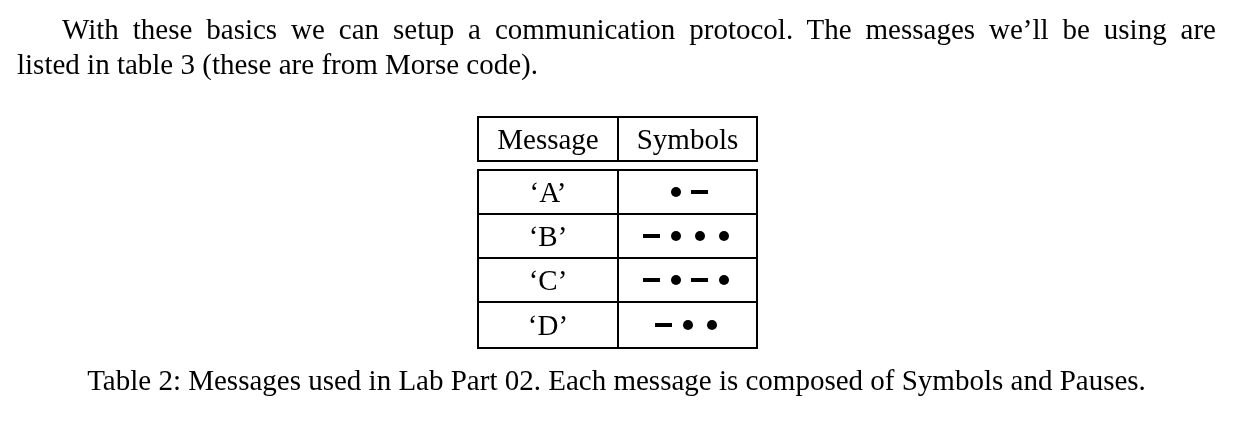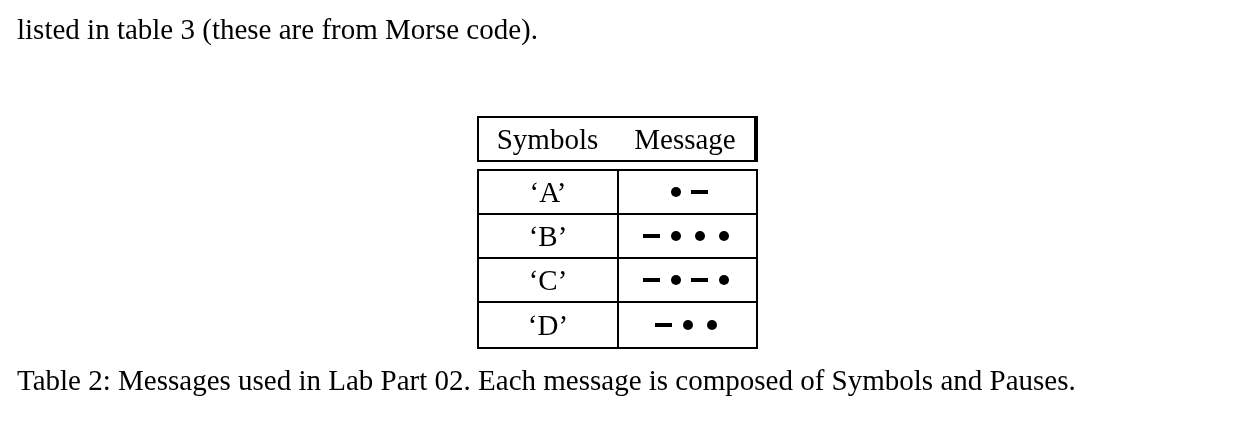--- a/index.html
+++ b/index.html
@@ -87,35 +87,37 @@
   }
 
   
   .caption {
     position: absolute;
     left: 17px;
     top: 362px;
     width: 1199px;
     font-size: 29px;
     line-height: 36px;
+    text-align: center;
   }
 </style>
 </head>
 <body>
 
 <div class="page">
 
   <p class="para">
+    <span class="line first">With these basics we can setup a communication protocol. The messages we’ll be using are</span>
     <span class="line">listed in table 3 (these are from Morse code).</span>
   </p>
 
   <div class="mtable">
     <div class="thead">
+      <div class="cell c1">Message</div>
       <div class="cell c2">Symbols</div>
-      <div class="cell c1">Message</div>
     </div>
     <div class="tbody" id="tbody">
         <div class="trow">
           <div class="cell c1">‘A’</div>
           <div class="cell c2">
             <span class="morse">
               <span class="sym">
                 <span class="dot"></span>
               </span>
               <span class="sym">

